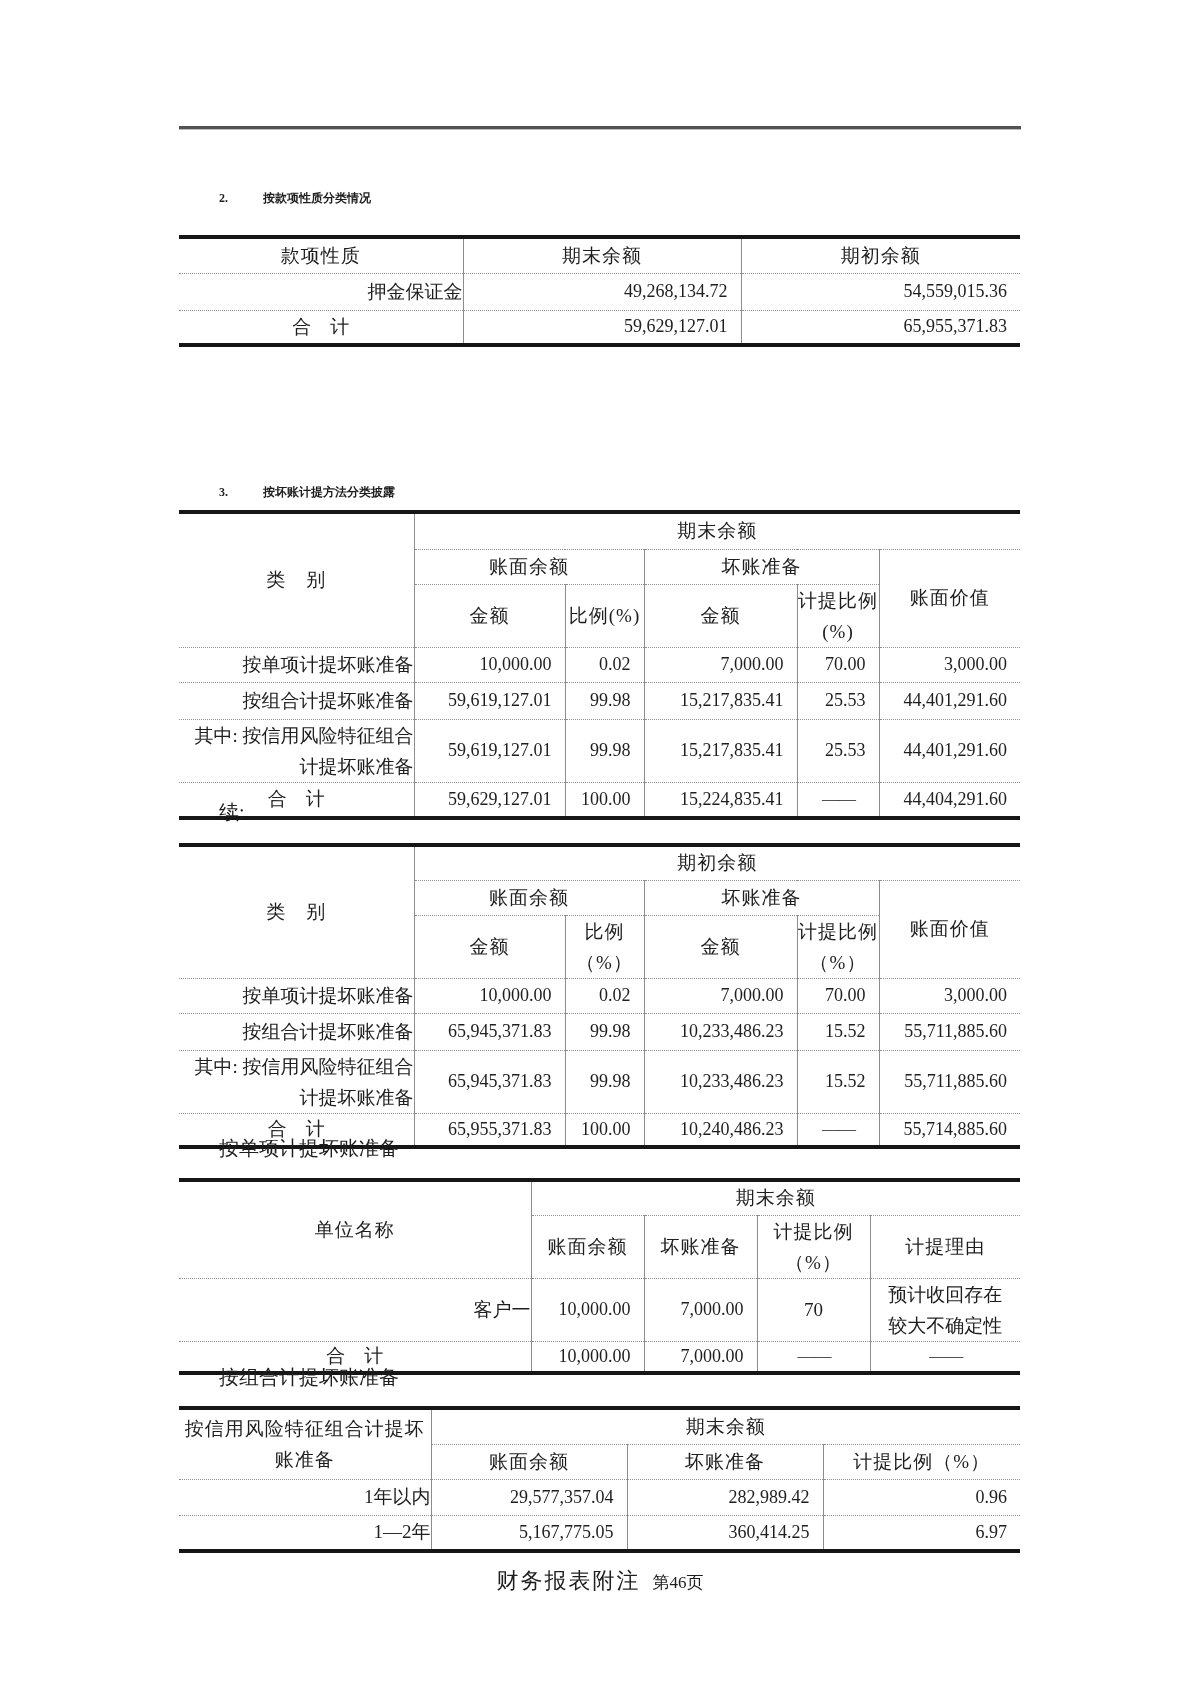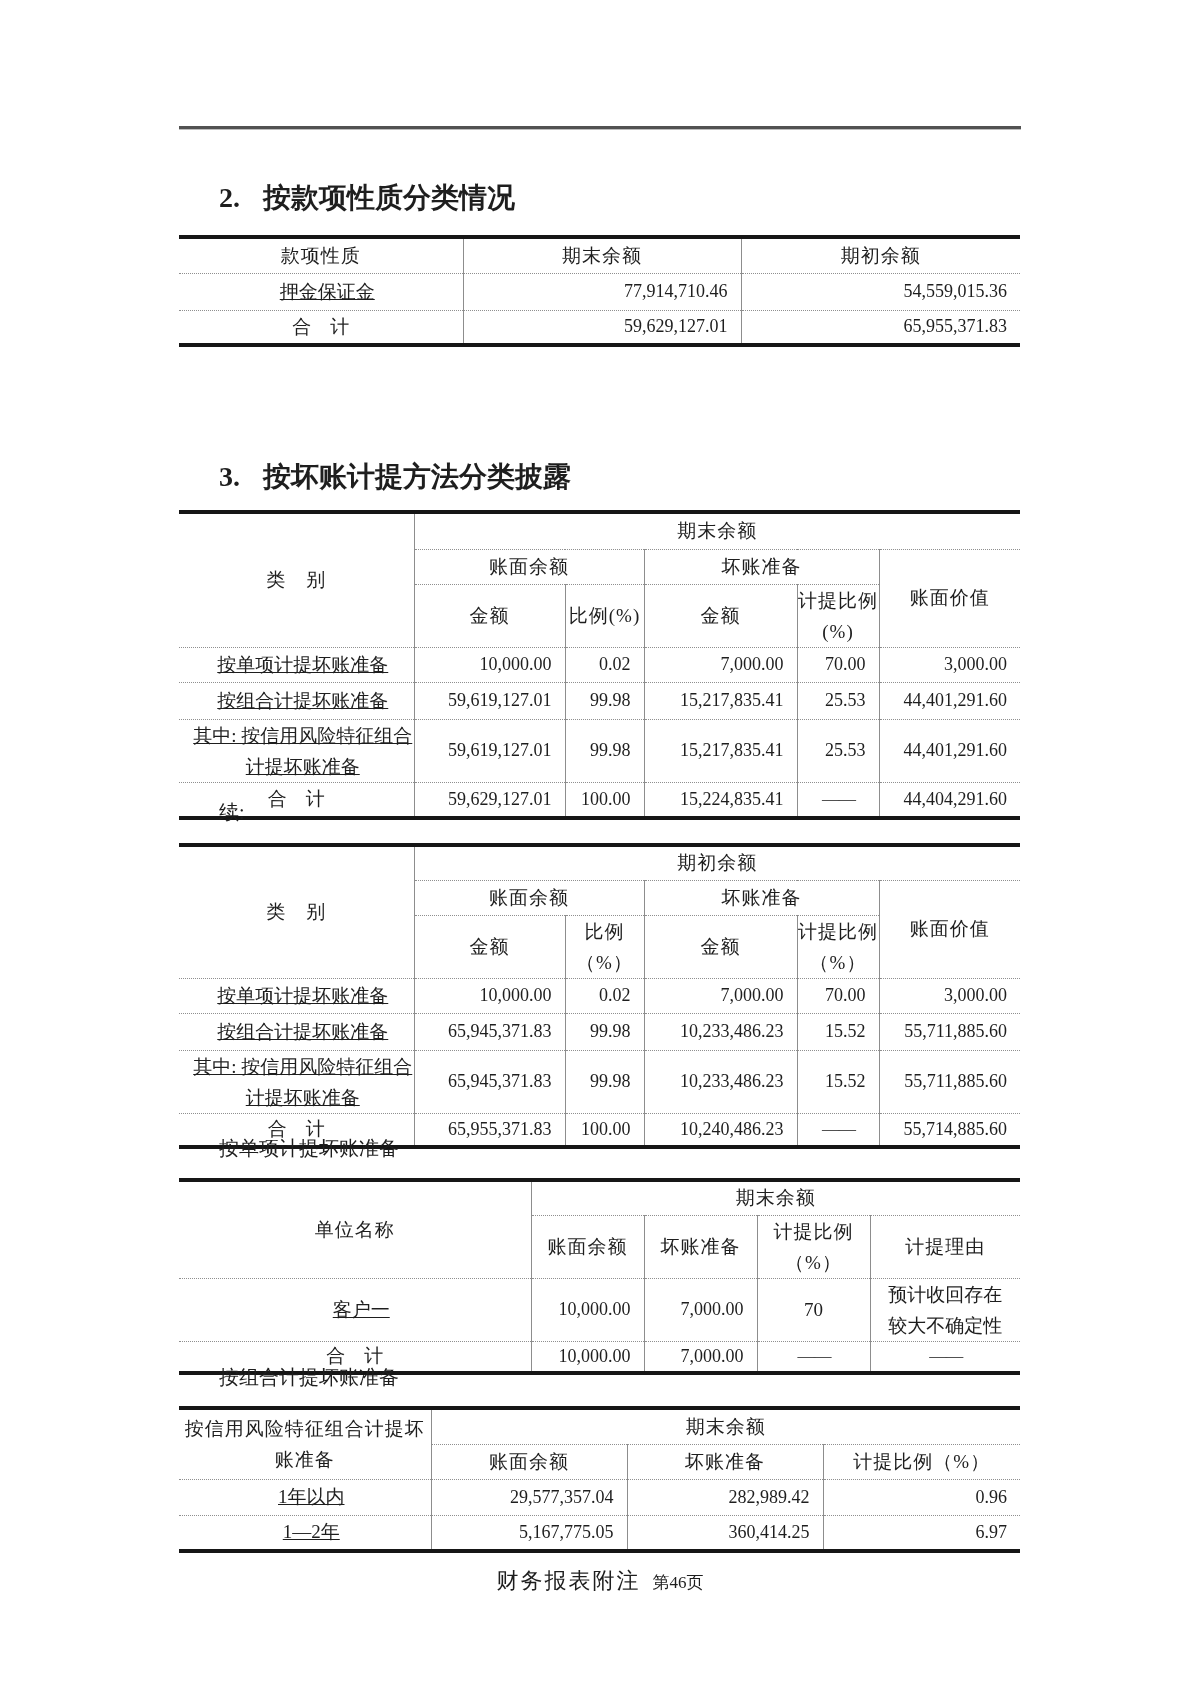--- a/index.html
+++ b/index.html
@@ -12,36 +12,36 @@
     overflow:hidden;
   }
   .abs { position:absolute; }
 
   
   .top-rule { left:179px; top:126px; width:842px; height:3px;
     background:#525252; border-bottom:1px solid #bdbdbd; }
 
   
   .sec-heading { left:179px; width:841px; padding-left:40px;
-    font-size:28px; font-weight:bold; line-height:28px; box-sizing:border-box; }
+    font-size:12px; font-weight:bold; line-height:28px; box-sizing:border-box; }
   .sec-no { display:inline-block; min-width:22px; margin-right:22px; }
   .sub-heading { left:179px; width:841px; padding-left:40px;
     font-size:20px; font-weight:normal; line-height:28px; box-sizing:border-box; }
 
   
   table { border-collapse:collapse; table-layout:fixed; width:841px;
     position:absolute; left:179px;
     border-top:4px solid #161616; border-bottom:4px solid #161616; }
   th, td { padding:0; font-weight:normal; vertical-align:middle;
     font-size:19px; overflow:hidden; }
   thead th { border-bottom:1px dotted #8f8f8f; letter-spacing:1px; }
   tbody td { border-top:1px dotted #8f8f8f; }
   .bl { border-left:1px solid #8d8d8d; }
   .br { border-right:1px solid #8d8d8d; }
-  .lab { text-align:center; padding-left:13px;text-decoration:underline; }
+  .lab { text-align:right; padding-left:13px; }
   .num { text-align:right; padding-right:13px; font-size:18px; letter-spacing:0; }
   .ctr { text-align:center; }
   .pre { white-space:pre-line; line-height:31px; }
   .dash { text-align:center; color:#4a4a4a; letter-spacing:-2px; font-size:18px; }
 
   
   .footer { left:0; top:1566px; width:1200px; text-align:center; }
   .footer-title { font-size:22px; letter-spacing:2px; }
   .footer-page { font-size:17px; margin-left:12px; }
 </style>
@@ -63,32 +63,32 @@
   <thead>
     <tr style="height:36px">
       <th class="ctr">款项性质</th>
       <th class="ctr bl">期末余额</th>
       <th class="ctr bl">期初余额</th>
     </tr>
   </thead>
   <tbody>
     <tr style="height:37px">
       <td class="lab">押金保证金</td>
-      <td class="num bl">77,914,710.46</td>
+      <td class="num bl">49,268,134.72</td>
       <td class="num bl">54,559,015.36</td>
     </tr>
     <tr style="height:35px">
       <td class="ctr">合　计</td>
       <td class="num bl">59,629,127.01</td>
       <td class="num bl">65,955,371.83</td>
     </tr>
   </tbody>
 </table>
 
-<div class="abs sec-heading" style="top:463px;">
+<div class="abs sec-heading" style="top:478px;">
   <span class="sec-no">3.</span><span>按坏账计提方法分类披露</span>
 </div>
 
 <table style="top:510px;">
   <colgroup>
       <col style="width:235px">
       <col style="width:151px">
       <col style="width:79px">
       <col style="width:153px">
       <col style="width:82px">

